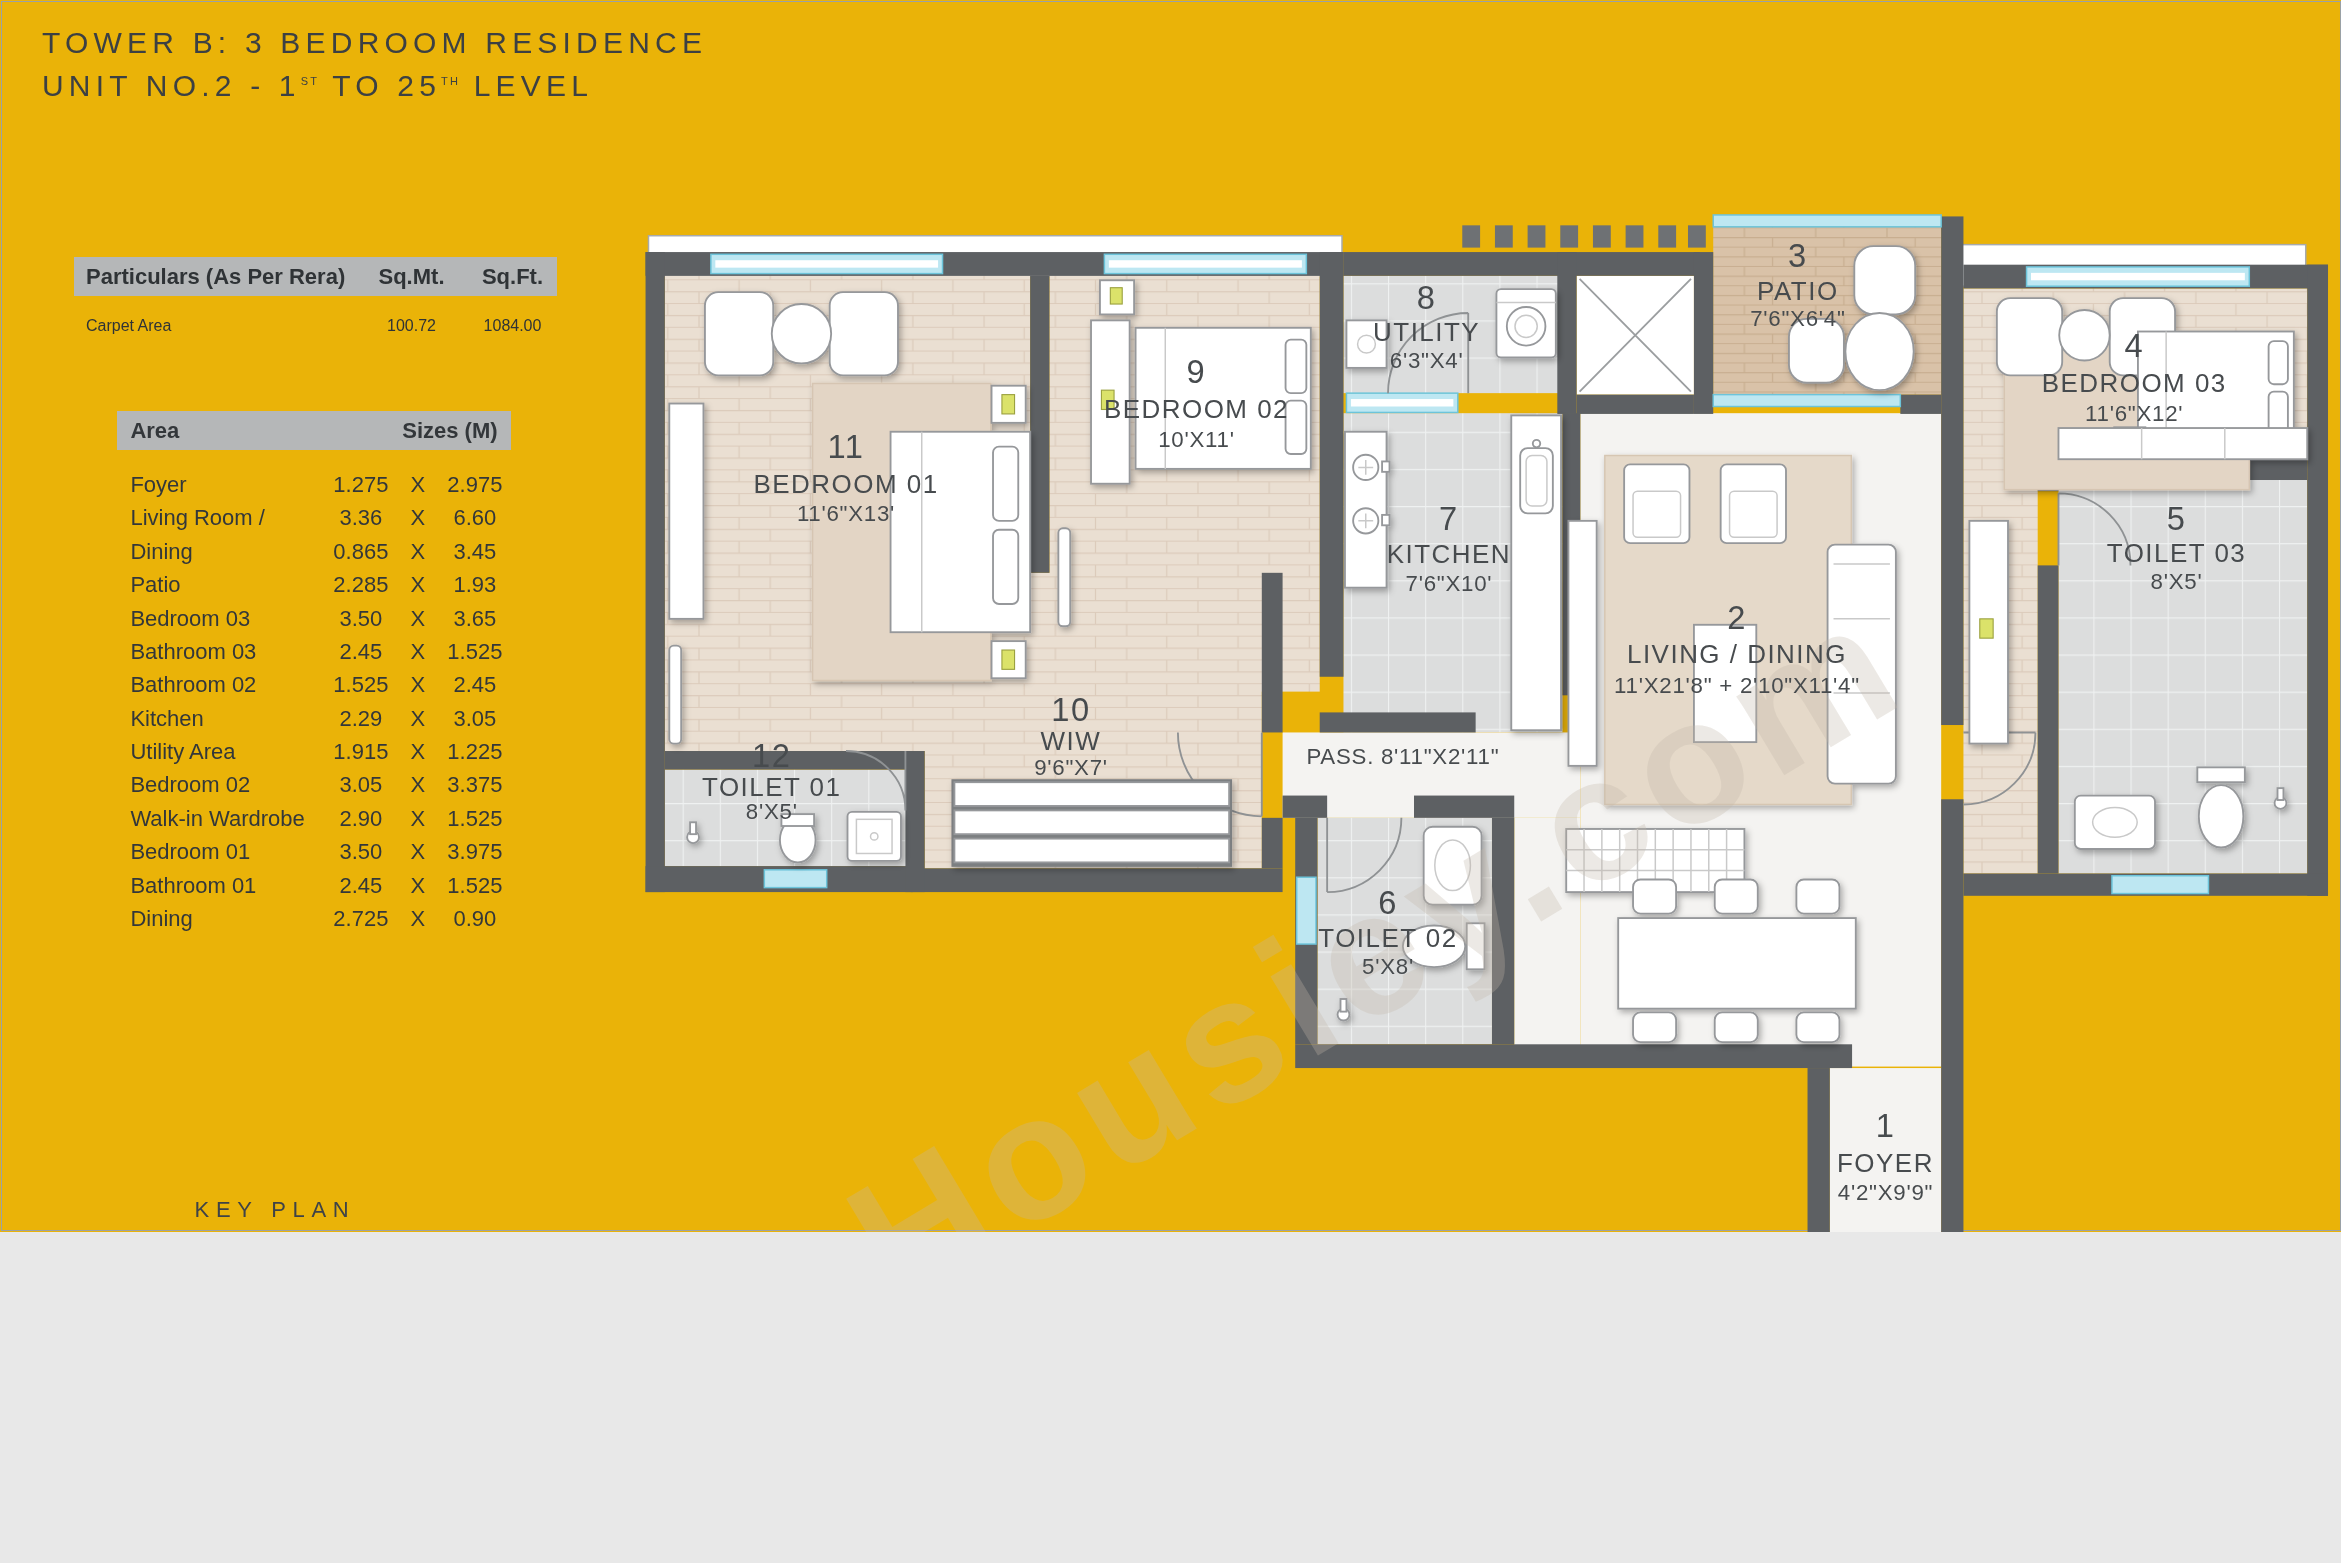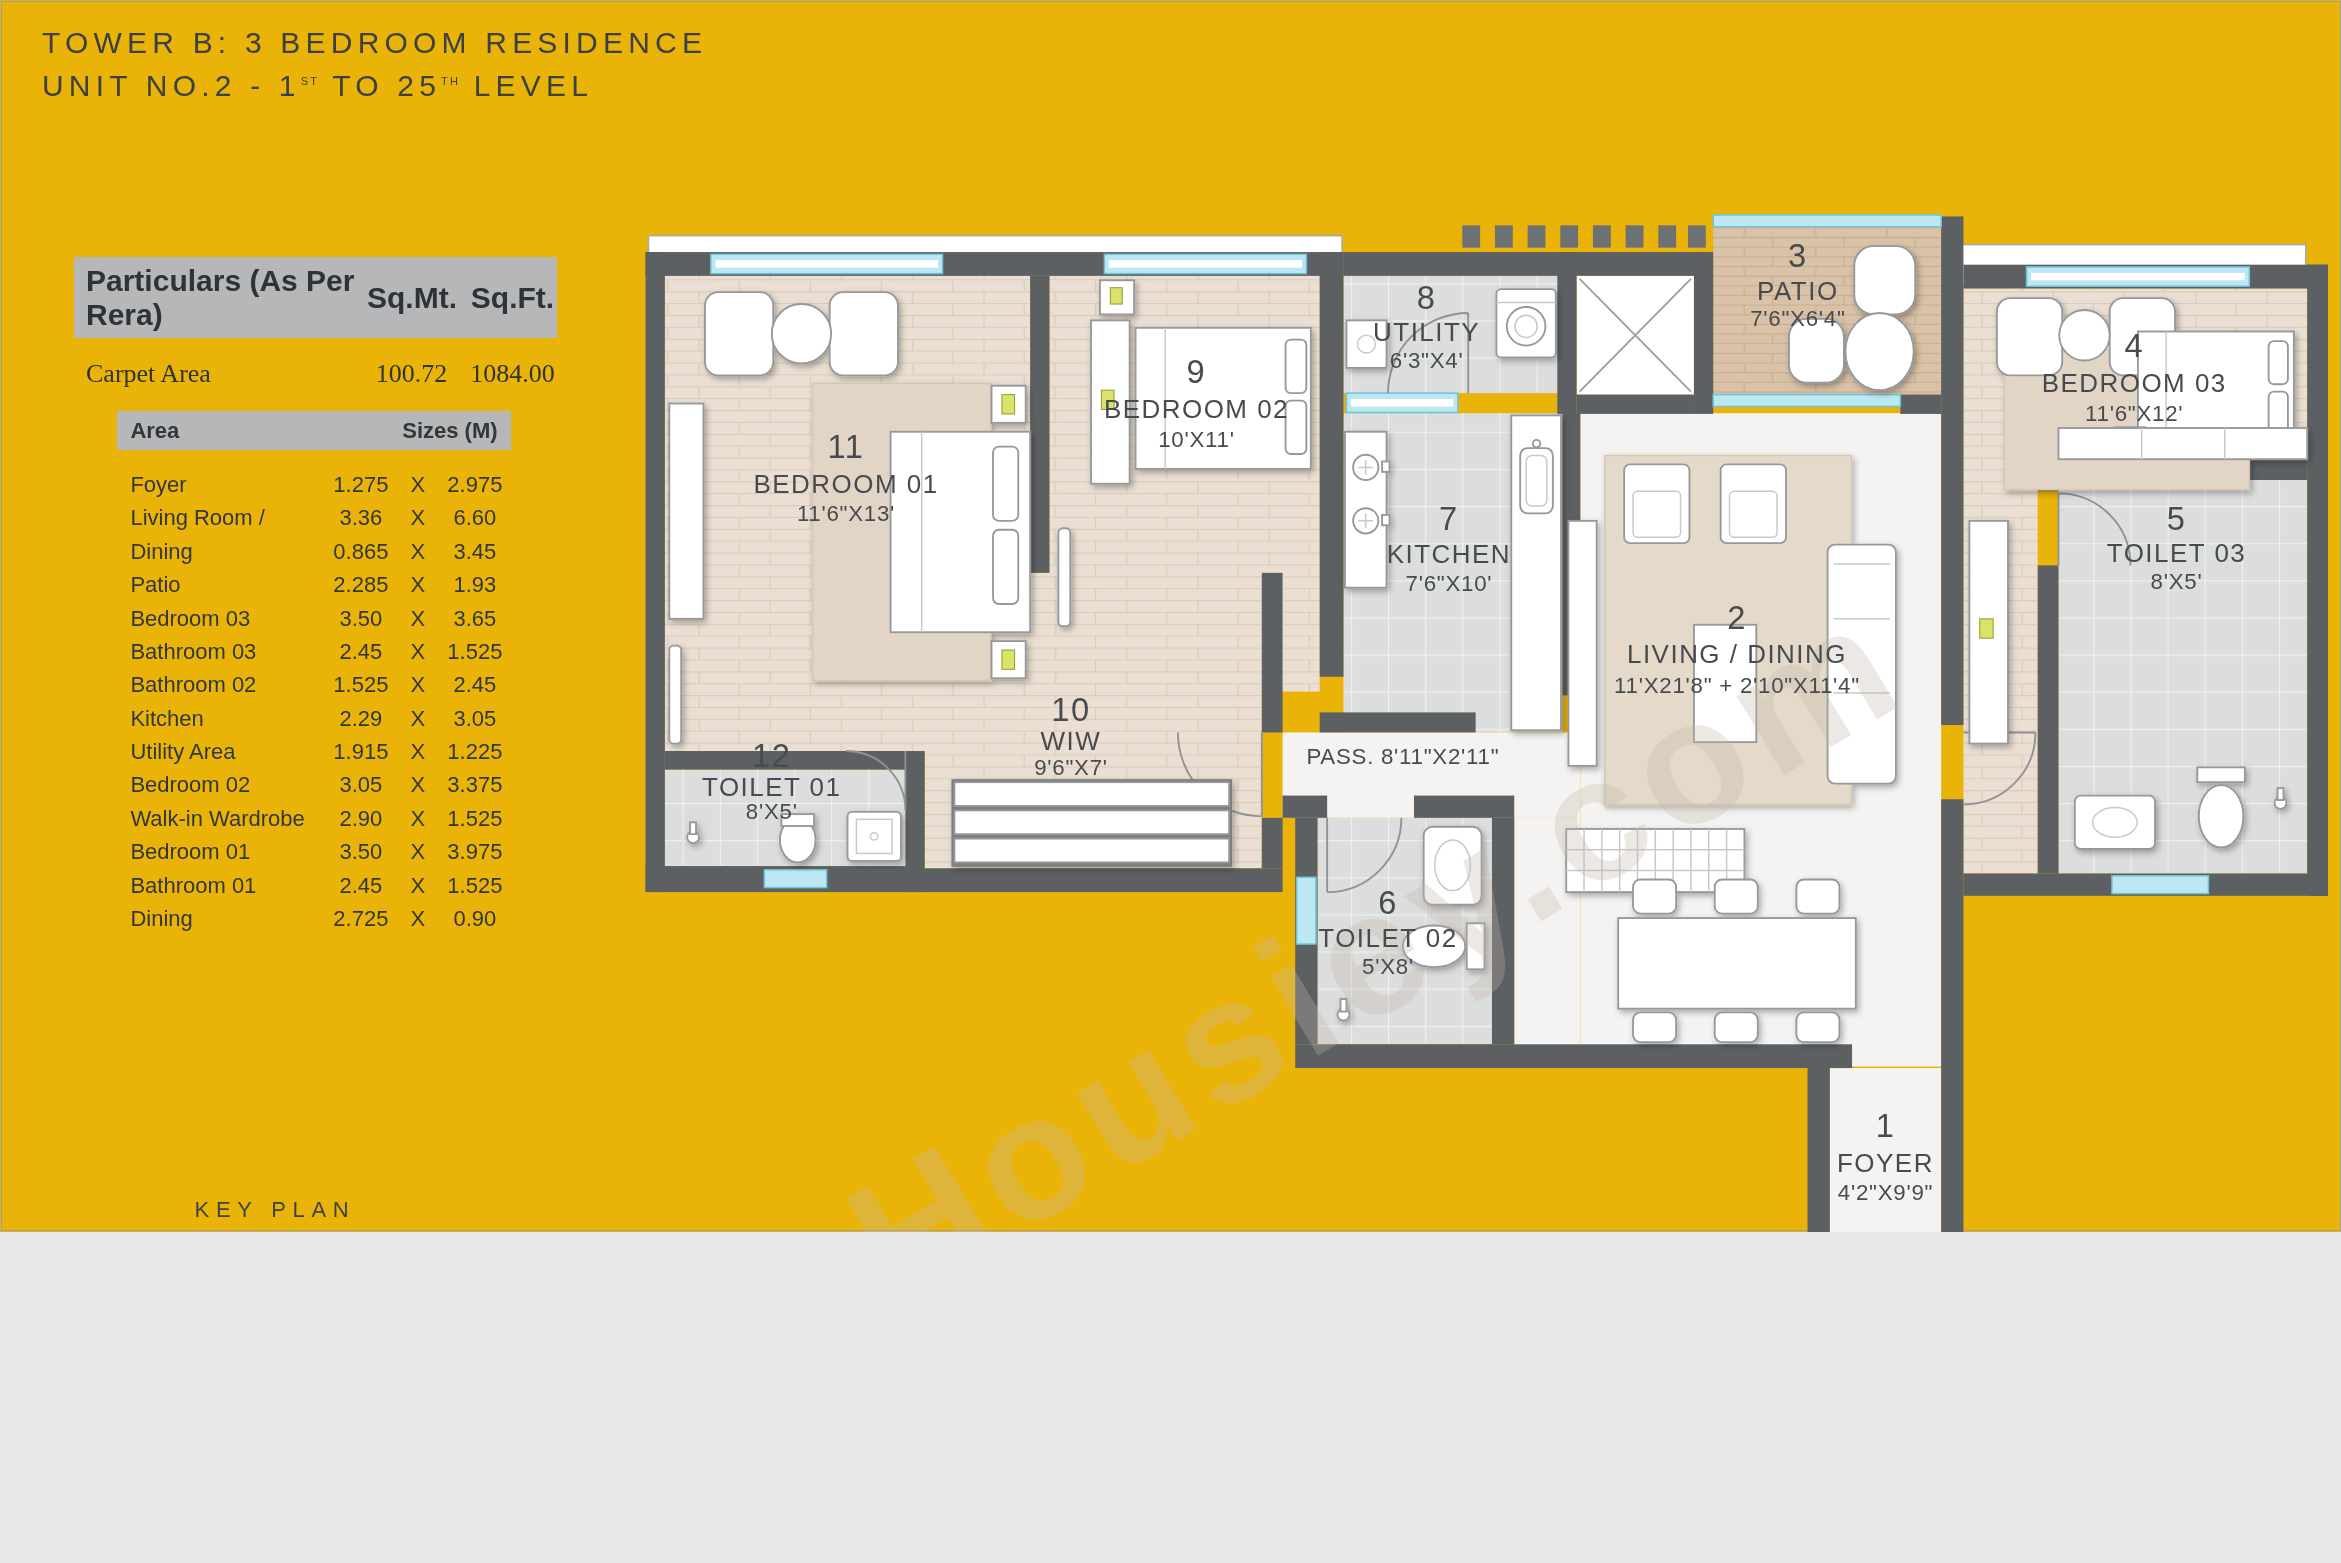--- a/index.html
+++ b/index.html
@@ -6,23 +6,23 @@
   .stage{position:relative;width:2342px;height:1232px;background:#eab308;
          font-family:"Liberation Sans",sans-serif;overflow:hidden;
          outline:1.5px solid #9aa1a6;outline-offset:-2.2px;}
   
   .title{position:absolute;left:42px;top:22px;color:#3c4043;font-size:30px;
          letter-spacing:5.2px;line-height:1.42;font-weight:500;white-space:nowrap;}
   .title sup{font-size:11px;letter-spacing:2.2px;}
   
   .panel1{position:absolute;left:74px;top:257px;width:483px;color:#2f3336;}
   .panel1 .hd{display:grid;grid-template-columns:281px 89px 113px;background:#b5b7b8;
-              padding:6.7px 12px;font-size:30px;font-weight:bold;align-items:center;}
+              padding:6.7px 12px;font-size:22px;font-weight:bold;align-items:center;}
   .panel1 .bd{margin-top:15px;}
-  .panel1 .row{display:grid;grid-template-columns:281px 89px 113px;padding:5.2px 12px;font-size:26px;font-family:Liberation Serif, serif;}
+  .panel1 .row{display:grid;grid-template-columns:281px 89px 113px;padding:5.2px 12px;font-size:16px;}
   .num{text-align:center;}
   
   .panel2{position:absolute;left:117px;top:411px;width:394px;color:#33373a;}
   .panel2 .hd{display:grid;grid-template-columns:1fr 141px;background:#b5b7b8;
               padding:6.7px 13.4px;font-size:22px;font-weight:bold;}
   .panel2 .hd .num{text-align:right;}
   .panel2 .bd{margin-top:18px;}
   .arow{display:grid;grid-template-columns:192px 77px 37px 77px;padding:3.7px 10.4px 3.7px 13.4px;font-size:22px;}
   .arow .x{text-align:center;}
   

